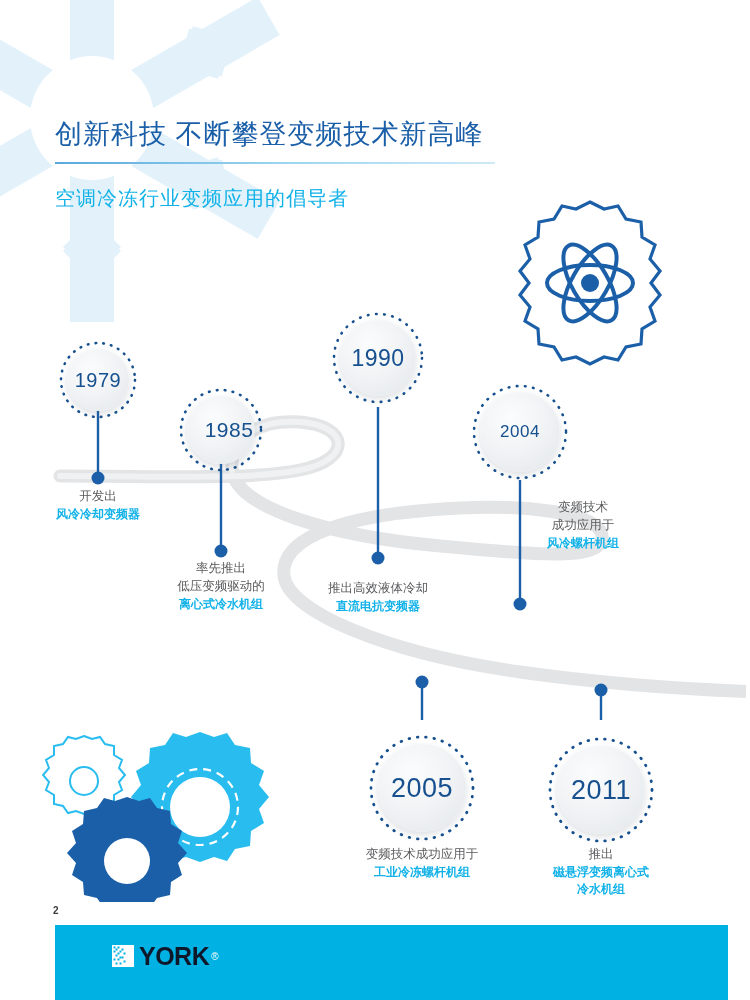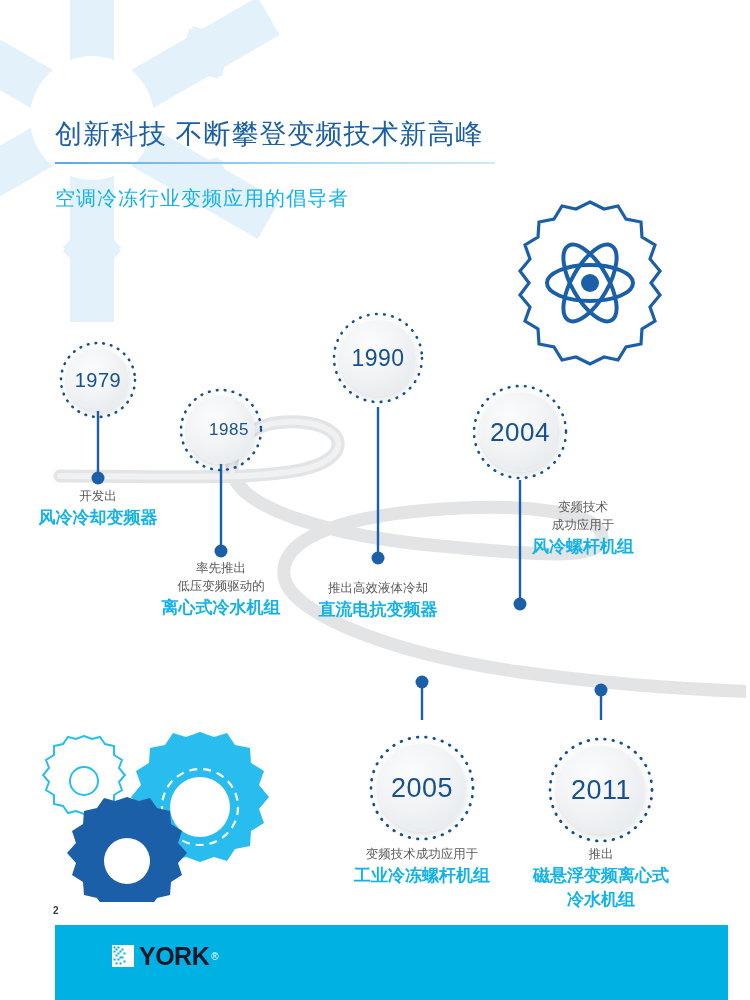--- a/index.html
+++ b/index.html
@@ -46,21 +46,21 @@
     background:radial-gradient(circle at 38% 32%,#fbfcfd 0%,#f2f4f6 42%,#e3e7ea 100%);
     box-shadow:0 3px 7px rgba(90,105,120,.22);
   }
   .bubble .year-label{
     position:relative;z-index:2;color:#16508f;font-weight:400;letter-spacing:.5px;
   }
 
   
   .caption{position:absolute;text-align:center;line-height:1.42;white-space:nowrap;}
   .caption .ln{font-size:12.5px;color:#58595b;}
-  .caption .hl{font-size:17px;color:#12b2e8;font-weight:bold;}
+  .caption .hl{font-size:12px;color:#12b2e8;font-weight:bold;}
 
   
   .page-num{position:absolute;left:53px;top:905px;font-size:10px;color:#3b3b3b;font-weight:bold;}
   .footer-bar{position:absolute;left:55px;top:925px;width:673px;height:75px;background:#00b2e3;}
   .york-logo{position:absolute;left:57px;top:18px;display:flex;align-items:center;height:26px;}
   .york-mark{width:22px;height:22px;margin-right:5px;}
   .york-word{
     color:#0f172a;font-size:25px;font-weight:bold;letter-spacing:-0.5px;
     font-family:"Liberation Sans","DejaVu Sans",sans-serif;
   }
@@ -158,37 +158,37 @@
     </svg>
     <div class="disc" style="width:62px;height:62px;"></div>
     <div class="year-label" style="font-size:20px;">1979</div>
   </div>
 
   <div class="bubble" style="left:221px;top:430px;width:84px;height:84px;">
     <svg class="dots" width="84" height="84">
       <circle cx="42" cy="42" r="40" fill="none" stroke="#16508f" stroke-width="2.6" stroke-linecap="round" stroke-dasharray="0.6 7.4"></circle>
     </svg>
     <div class="disc" style="width:68px;height:68px;"></div>
-    <div class="year-label" style="font-size:17px;margin-left:16px;">1985</div>
+    <div class="year-label" style="font-size:21px;margin-left:16px;">1985</div>
   </div>
 
   <div class="bubble" style="left:378px;top:358px;width:92px;height:92px;">
     <svg class="dots" width="92" height="92">
       <circle cx="46" cy="46" r="44" fill="none" stroke="#16508f" stroke-width="2.6" stroke-linecap="round" stroke-dasharray="0.6 7.6"></circle>
     </svg>
     <div class="disc" style="width:76px;height:76px;"></div>
     <div class="year-label" style="font-size:23px;">1990</div>
   </div>
 
   <div class="bubble" style="left:520px;top:432px;width:96px;height:96px;">
     <svg class="dots" width="96" height="96">
       <circle cx="48" cy="48" r="46" fill="none" stroke="#16508f" stroke-width="2.6" stroke-linecap="round" stroke-dasharray="0.6 7.6"></circle>
     </svg>
     <div class="disc" style="width:80px;height:80px;"></div>
-    <div class="year-label" style="font-size:26px;">2004</div>
+    <div class="year-label" style="font-size:17px;">2004</div>
   </div>
 
   <div class="bubble" style="left:422px;top:788px;width:106px;height:106px;">
     <svg class="dots" width="106" height="106">
       <circle cx="53" cy="53" r="51" fill="none" stroke="#16508f" stroke-width="2.8" stroke-linecap="round" stroke-dasharray="0.6 7.8"></circle>
     </svg>
     <div class="disc" style="width:88px;height:88px;"></div>
     <div class="year-label" style="font-size:27px;">2005</div>
   </div>
 

